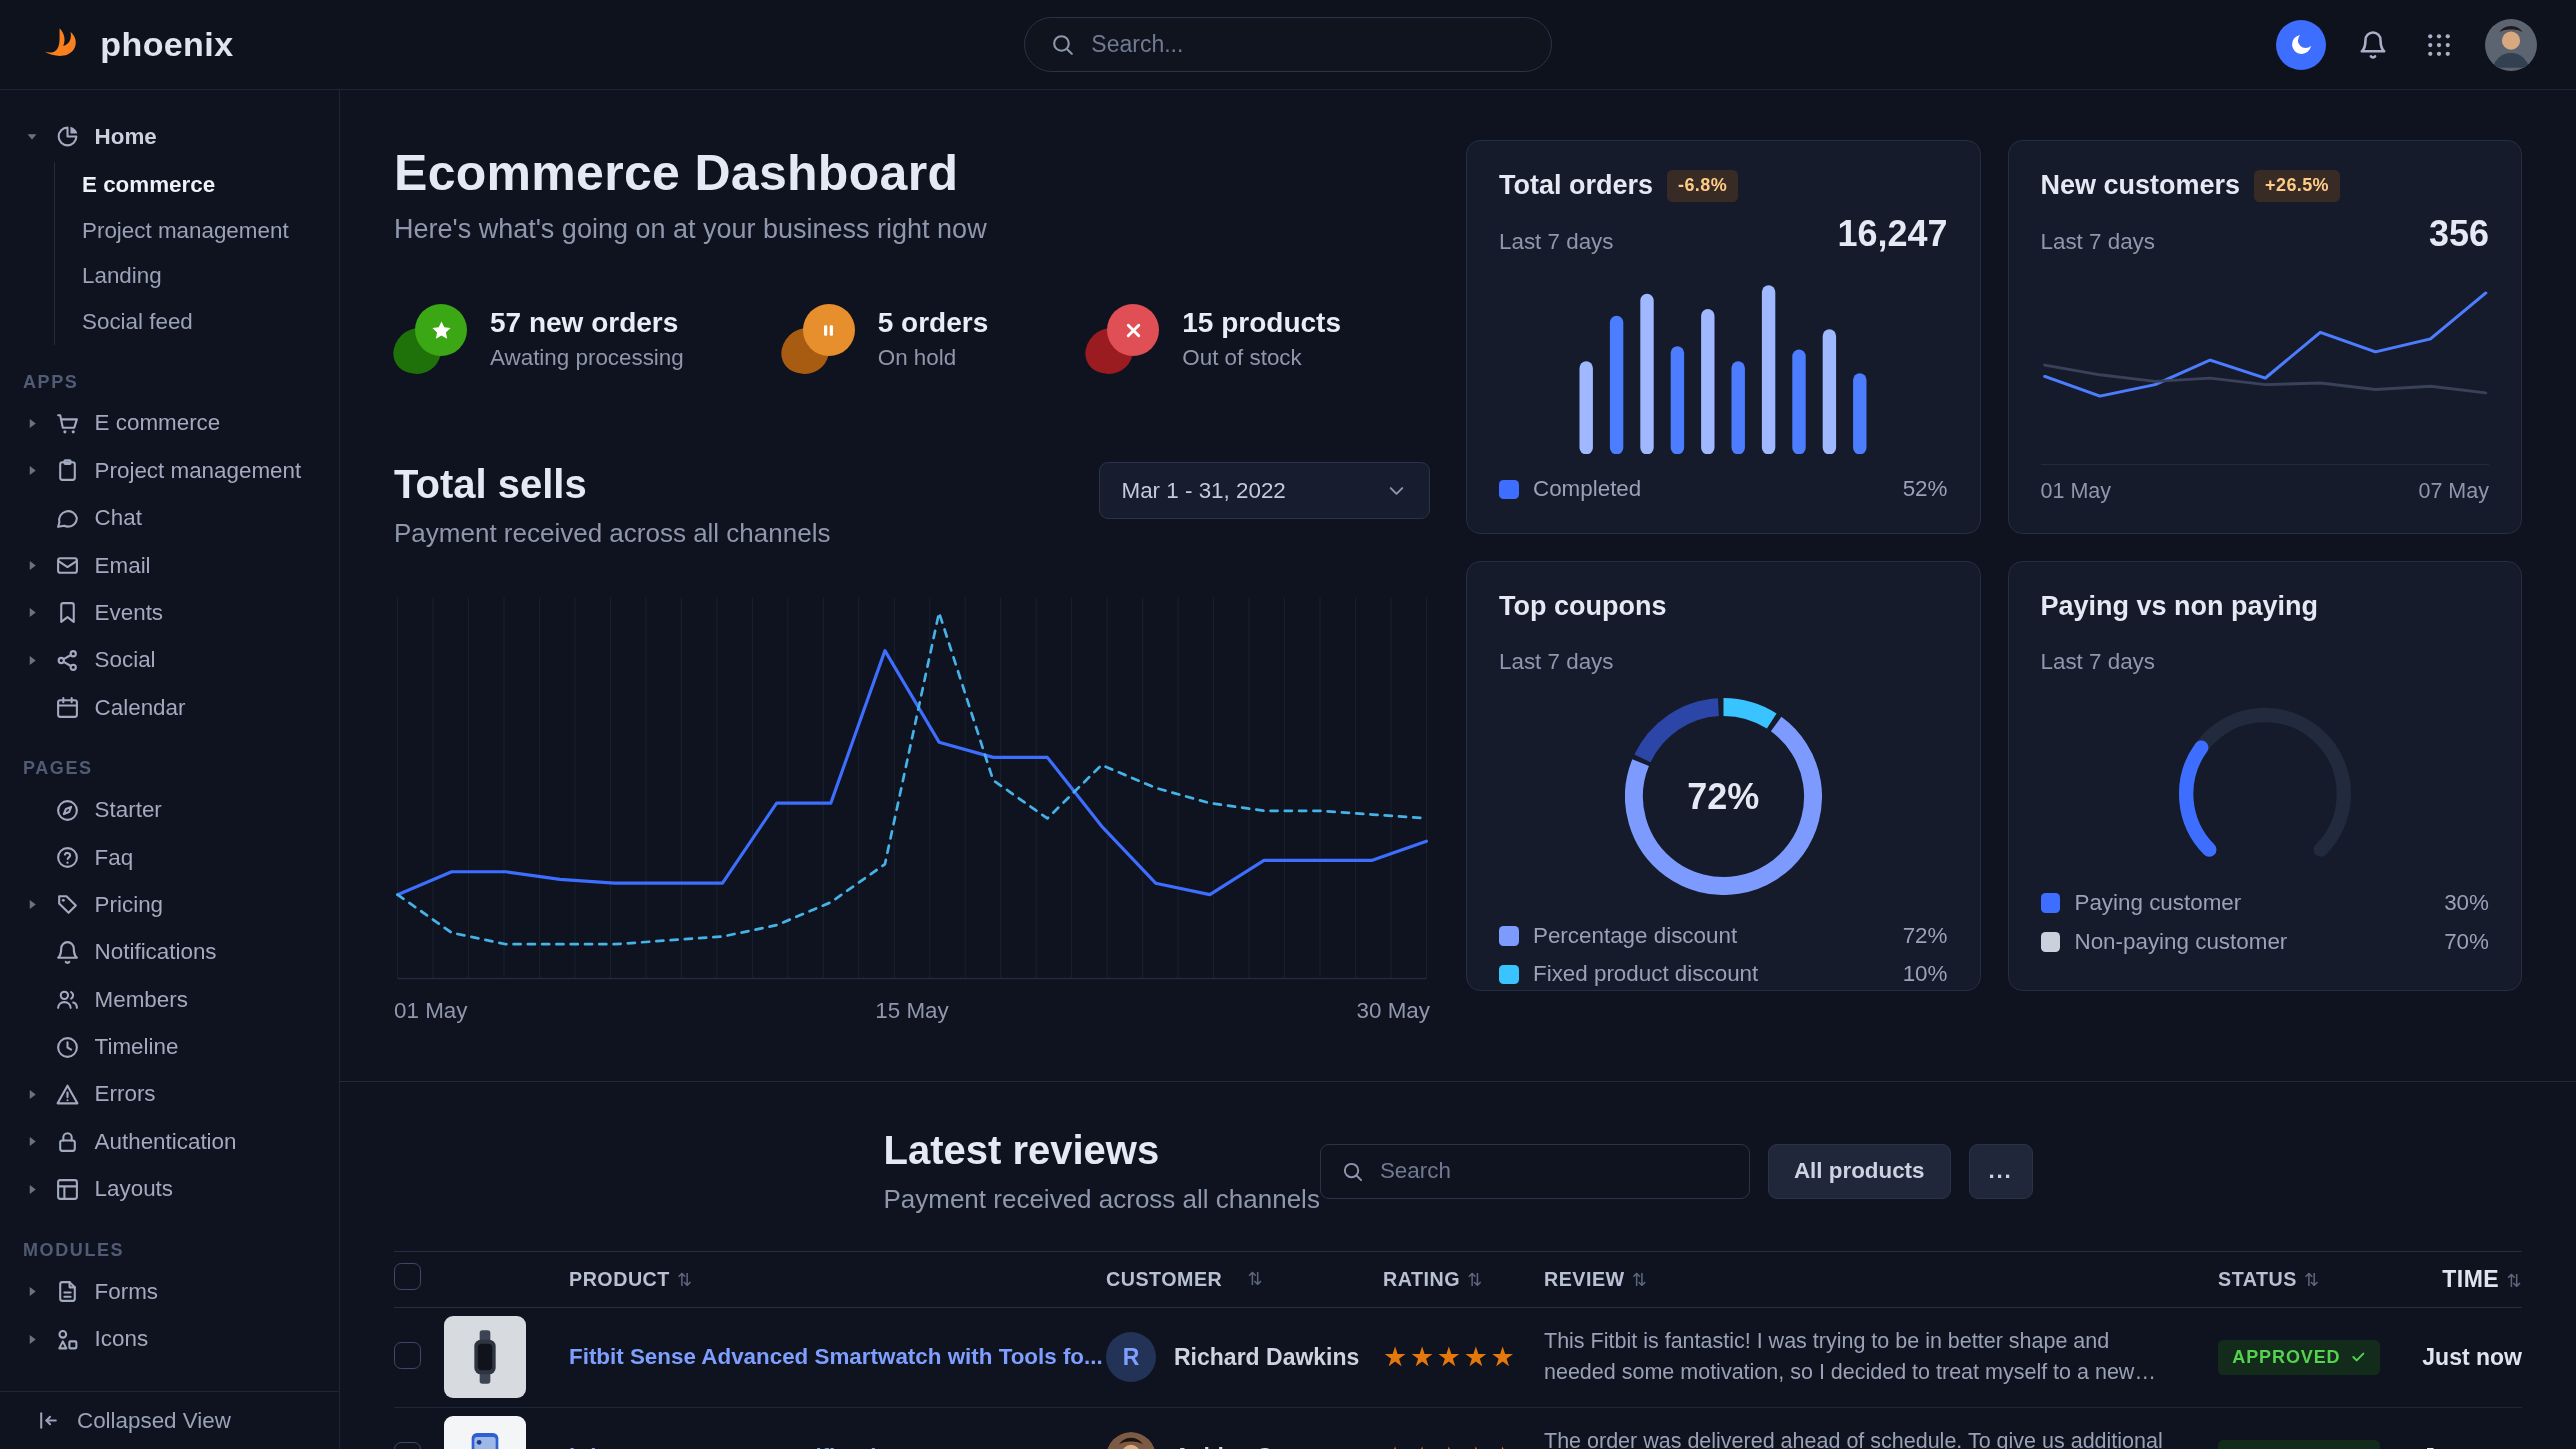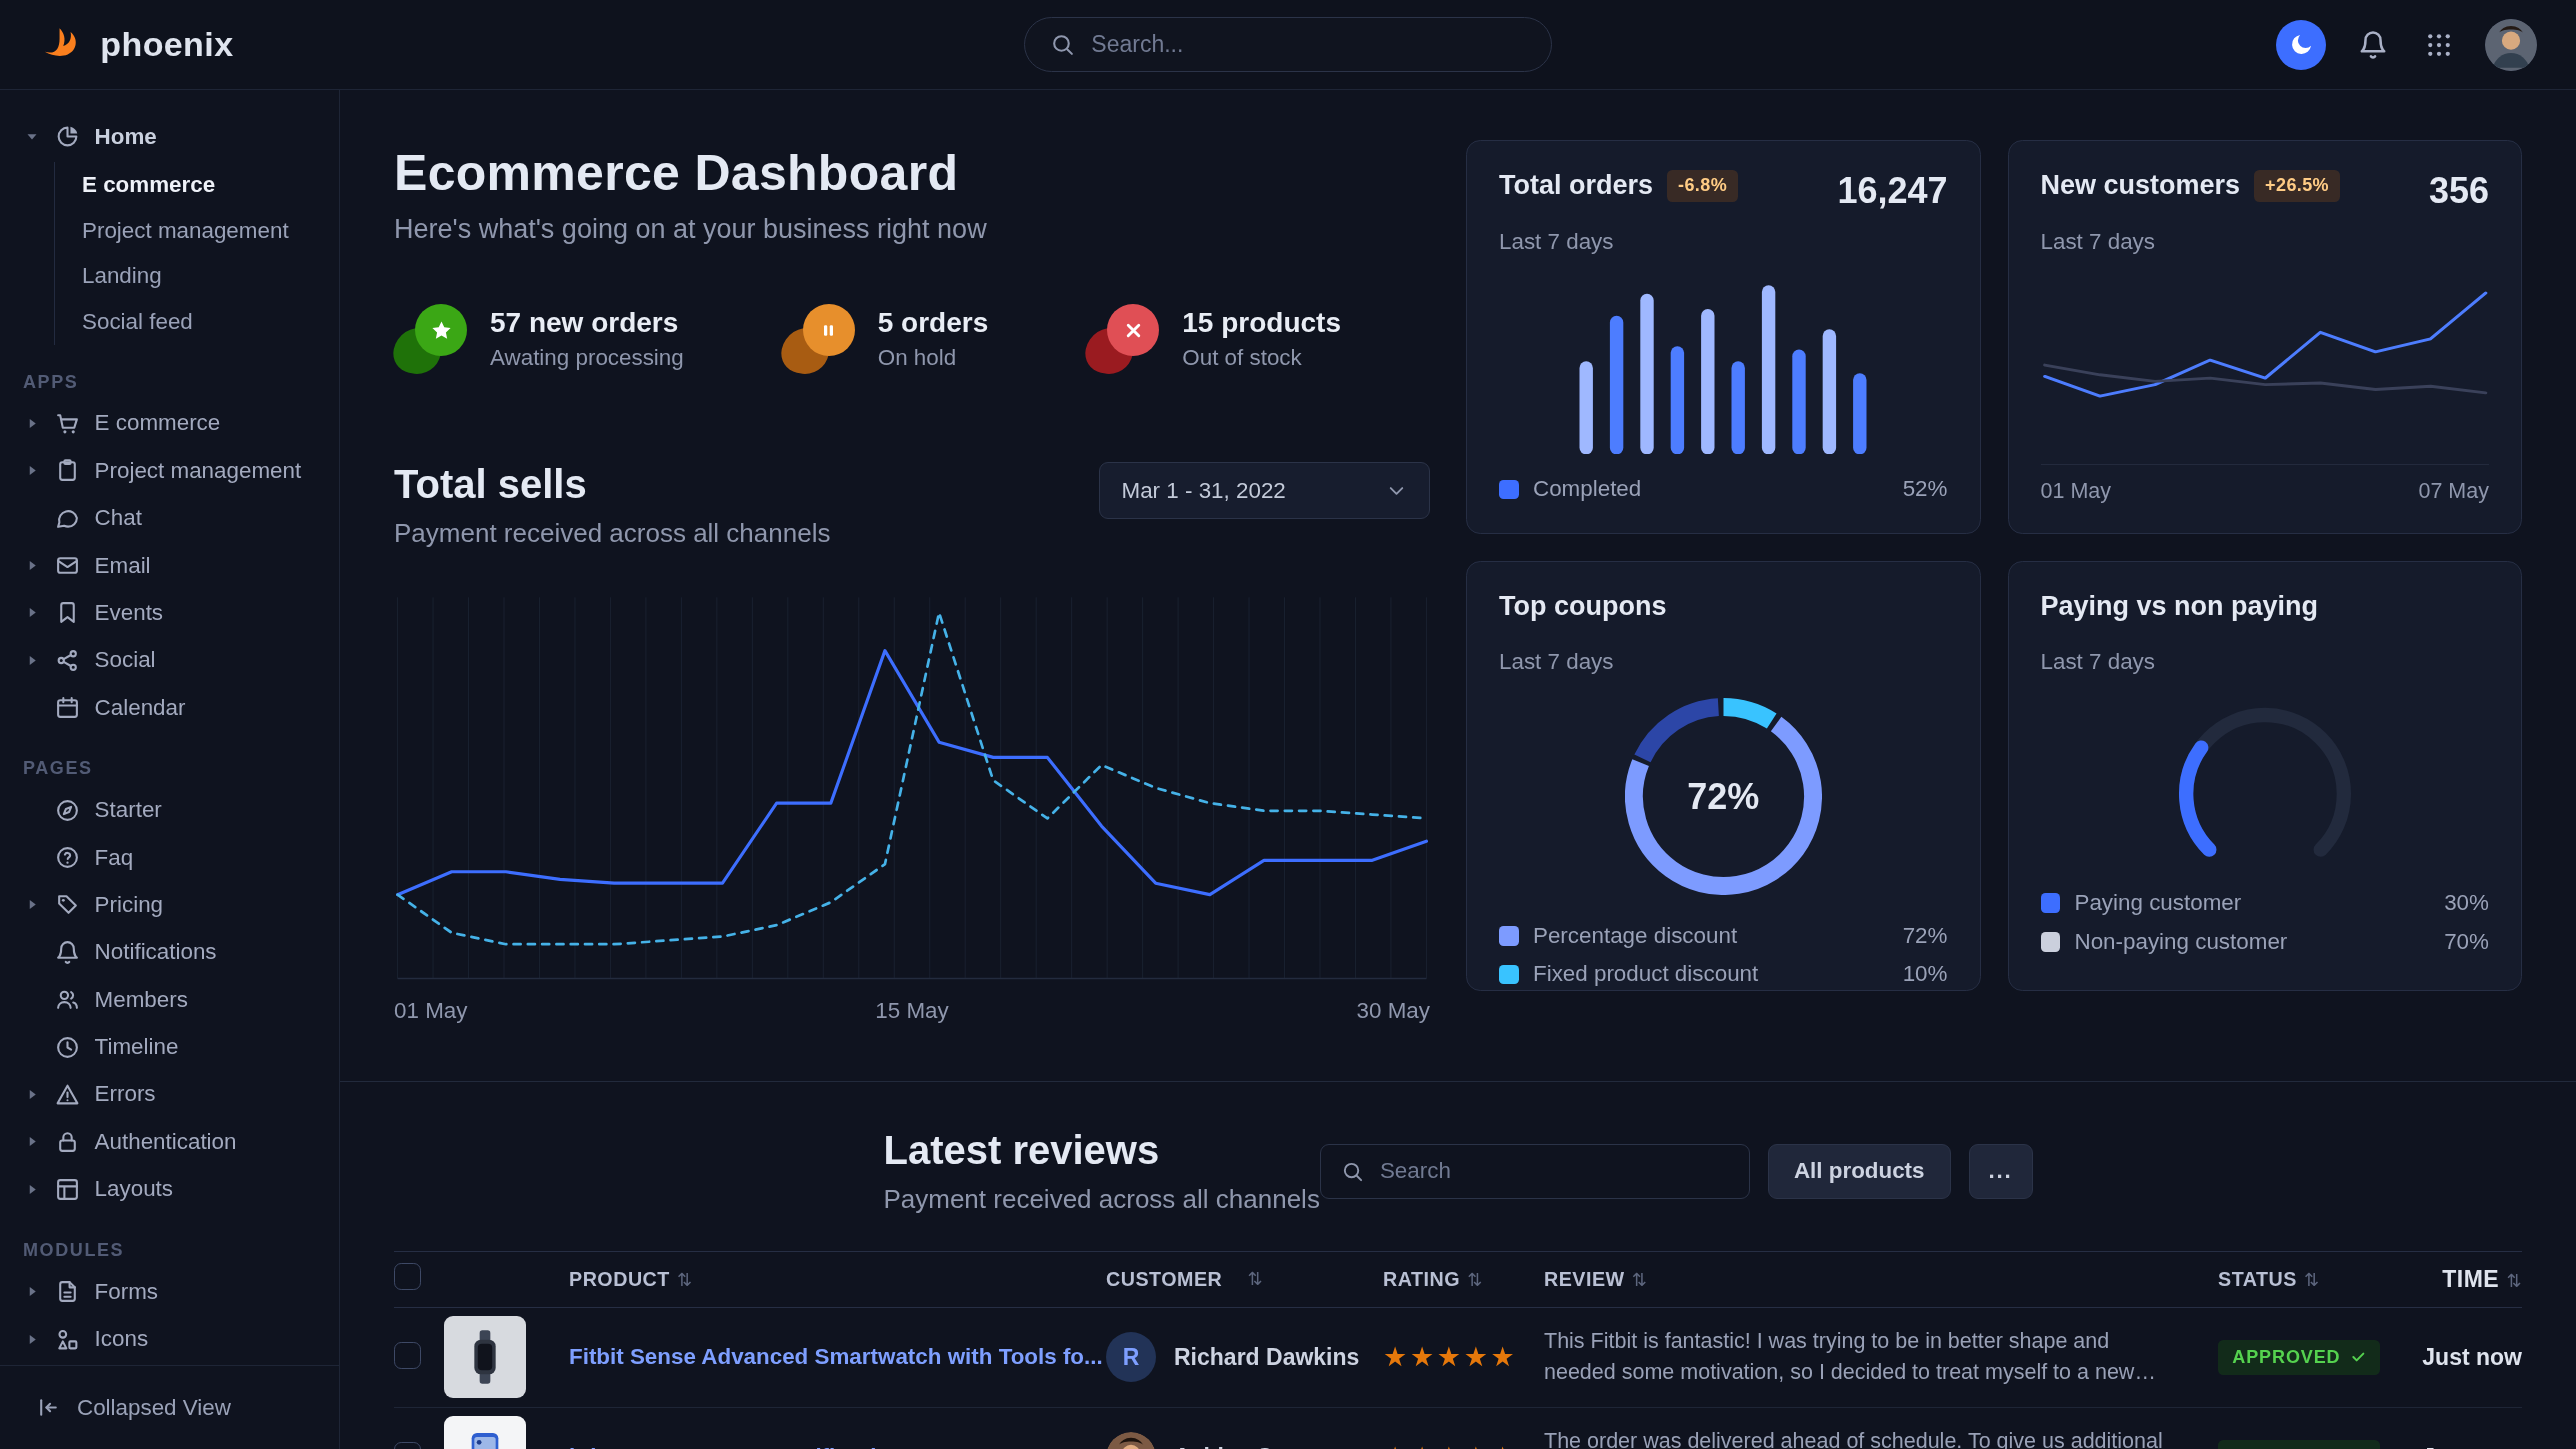--- a/index.html
+++ b/index.html
@@ -46,21 +46,21 @@
   .sidebar nav{flex:1;overflow:hidden;padding-top:23px}
   .nav-item{display:flex;align-items:center;gap:14.3px;padding:10.7px 23px;font-size:22.4px;color:#a3aabf;cursor:pointer}
   .nav-item .caret{width:18px;height:18px;color:#6a7288;flex:0 0 18px}
   .nav-item .i{width:25px;height:25px}
   .nav-item .nav-label{white-space:nowrap}
   .nav-root .nav-label{color:#c9d0de;font-weight:600}
   .subnav{margin:1.8px 0 5.4px 54px;border-left:1.8px solid #232b40;padding-left:0}
   .subnav-item{padding:9.8px 0 9.8px 27px;font-size:22.4px;color:#9aa2b8;cursor:pointer;white-space:nowrap}
   .subnav-item.active{color:#eef1f8;font-weight:600}
   .nav-section-label{margin:27px 23px 7.2px;font-size:18px;font-weight:700;letter-spacing:1.6px;color:#525b75}
-  .sidebar-footer{border-top:0.9px solid var(--hairline);height:84px;display:flex;align-items:center;gap:16px;padding:0 36px;color:#9aa2b8;font-size:22.4px;cursor:pointer}
+  .sidebar-footer{border-top:0.9px solid var(--hairline);height:58px;display:flex;align-items:center;gap:16px;padding:0 36px;color:#9aa2b8;font-size:22.4px;cursor:pointer}
   .sidebar-footer .i{width:25px;height:25px}
 
   
   .main{grid-area:main;padding:50px 54px 0;overflow:hidden}
   .top-grid{display:flex;gap:36px}
   .left-col{flex:1;min-width:0}
   .right-col{width:1056px;flex:0 0 1056px;display:grid;grid-template-columns:1fr 1fr;grid-template-rows:394px 430px;gap:27px;align-content:start}
 
   .page-title{font-size:50px;font-weight:700;color:var(--txt-strong);margin:3.6px 0 12.5px;letter-spacing:0.3px}
   .page-subtitle{font-size:27px;color:#8f97ad}
@@ -79,21 +79,21 @@
   .section-sub{font-size:26px;color:#8f97ad}
   .date-select{width:331px;height:57px;background:#171d2e;border:0.9px solid #2b3348;border-radius:9px;display:flex;align-items:center;justify-content:space-between;padding:0 21.5px;font-size:22.4px;color:#c3cad9;cursor:pointer}
   .date-select .i{width:23px;height:23px;color:#8f97ad}
 
   .big-chart{height:394px;margin-top:41px}
   .big-chart svg{display:block;width:100%;height:100%}
   .x-labels{display:flex;justify-content:space-between;font-size:22.4px;color:#8f97ad;margin-top:14.3px}
 
   
   .card{background:var(--card);border:0.9px solid var(--border);border-radius:14.3px;padding:29px 32px;display:flex;flex-direction:column;min-width:0}
-  .card-top{display:flex;align-items:flex-start;justify-content:space-between}
+  .card-top{display:flex;align-items:flex-end;justify-content:space-between}
   .card-title-row{display:flex;align-items:center;gap:14.3px}
   .card-title{font-size:27px;font-weight:700;color:var(--txt-strong)}
   .delta-badge{font-size:18px;font-weight:700;color:#ffcc85;background:rgba(229,120,11,.17);padding:5.4px 10.7px;border-radius:5.4px;letter-spacing:0.4px}
   .card-value{font-size:36px;font-weight:700;color:var(--txt-strong)}
   .card-period{font-size:22.4px;color:#8f97ad;margin-top:27px}
 
   #chart-total-orders{width:304px;height:175px;margin:25px auto 16px}
   #chart-new-customers{flex:1;margin-top:25px;min-height:0}
   #chart-new-customers svg,#chart-total-orders svg{display:block;width:100%;height:100%}
   .mini-x-labels{border-top:0.9px solid #232a3d;margin-top:9px;padding-top:14.3px;display:flex;justify-content:space-between;font-size:21.5px;color:#8f97ad}

